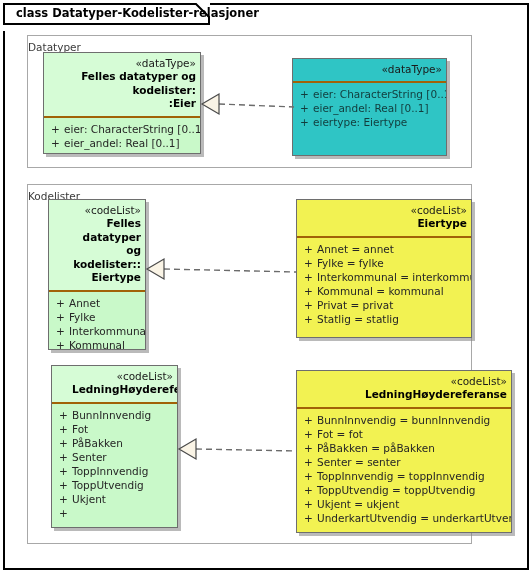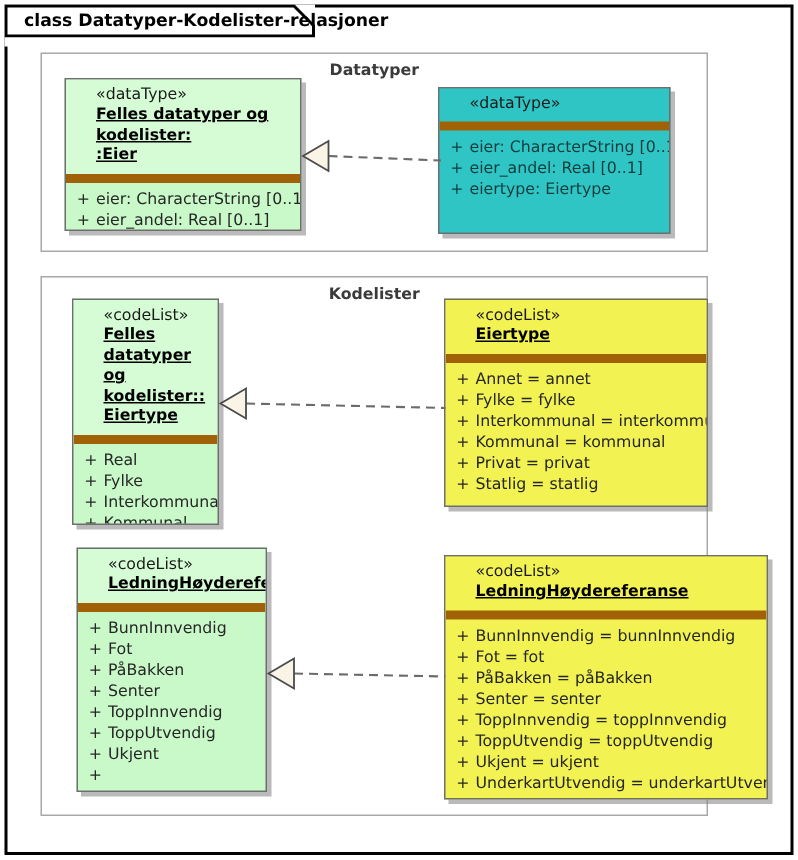--- a/index.html
+++ b/index.html
@@ -67,56 +67,54 @@
     position: absolute;
     border: 1px solid #a8a8a8;
     background: #ffffff;
     box-sizing: border-box;
   }
   .package-label {
     position: absolute;
     top: 5px;
     left: 0;
     width: 100%;
-    text-align: center;
     font-size: 10.5px;
     color: #3a3a3a;
     font-family: "DejaVu Sans", "Liberation Sans", sans-serif;
-    font-weight: bold;
   }
 
   
   .uml-class {
     position: absolute;
     box-sizing: border-box;
     border: 1px solid #6e6e6e;
     box-shadow: 3px 3px 0 rgba(130,130,130,0.55);
     overflow: hidden;
   }
   .uml-header {
     box-sizing: border-box;
     padding: 4px 4px 5px 20px;
-    text-align: left;
-    border-bottom: 6px solid #a16207;
+    text-align: right;
+    border-bottom: 2px solid #a16207;
   }
   .uml-stereotype {
     font-size: 10.5px;
     color: #1a1a1a;
     line-height: 13px;
     white-space: nowrap;
     font-family: "DejaVu Sans", "Liberation Sans", sans-serif;
   }
   .uml-name {
     font-size: 10.5px;
     font-weight: bold;
     color: #000000;
     line-height: 13.5px;
     font-family: "DejaVu Sans", "Liberation Sans", sans-serif;
   }
-  .uml-name .name-line { display: block; text-decoration: underline; }
+  .uml-name .name-line { display: block; }
 
   .uml-body {
     box-sizing: border-box;
     padding: 4px 3px 5px 3px;
   }
   .uml-attr {
     display: flex;
     align-items: baseline;
     font-size: 10.5px;
     line-height: 14px;
@@ -227,21 +225,21 @@
       <div class="uml-stereotype">«codeList»</div>
       <div class="uml-name">
         <span class="name-line">Felles datatyper og</span>
         <span class="name-line">kodelister::</span>
         <span class="name-line">Eiertype</span>
       </div>
     </div>
     <div class="uml-body">
       <div class="uml-attr">
         <span class="vis">+</span>
-        <span class="attr-text">Real</span>
+        <span class="attr-text">Annet</span>
       </div>
       <div class="uml-attr">
         <span class="vis">+</span>
         <span class="attr-text">Fylke</span>
       </div>
       <div class="uml-attr">
         <span class="vis">+</span>
         <span class="attr-text">Interkommunal</span>
       </div>
       <div class="uml-attr">

